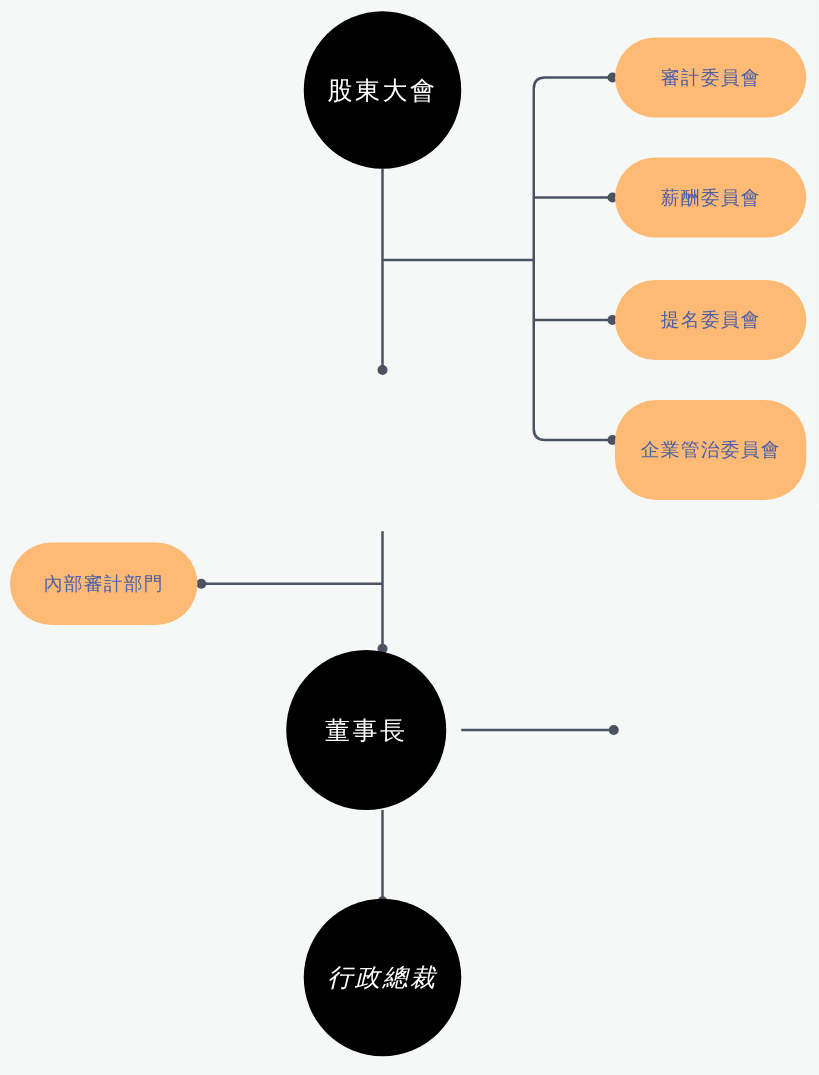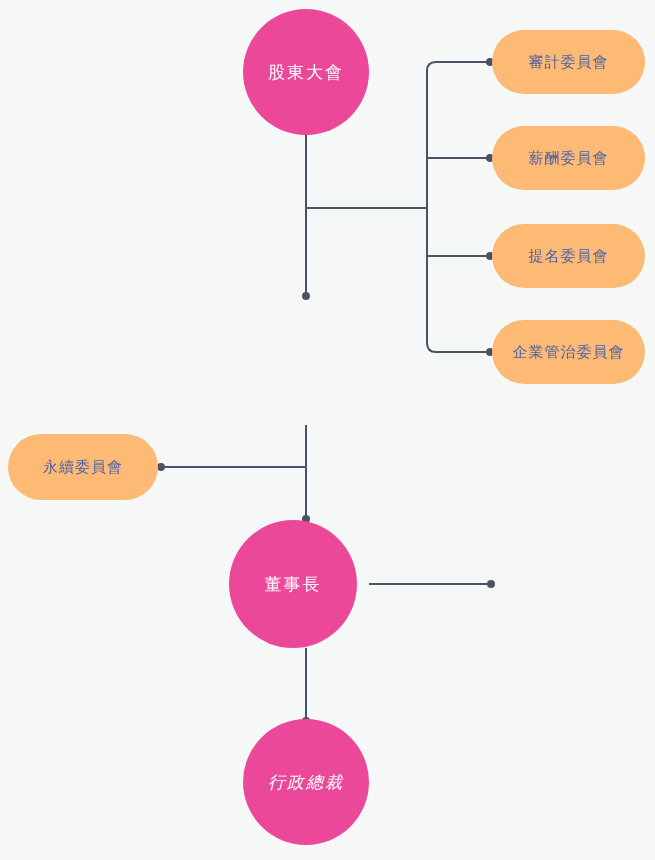--- a/index.html
+++ b/index.html
@@ -12,26 +12,26 @@
     overflow: hidden;
   }
   .lines-layer {
     position: absolute;
     left: 0; top: 0;
     width: 655px; height: 860px;
   }
   .node {
     position: absolute;
     border-radius: 50%;
-    background: #ec4899;
+    background: #000000;
     display: flex;
     align-items: center;
     justify-content: center;
     color: #ffffff;
-    font-size: 17px;
+    font-size: 20px;
     letter-spacing: 2px;
     text-align: center;
   }
   .node.c1 { left: 243px; top: 9px;   width: 126px; height: 126px; }
   .node.c2 { left: 242px; top: 297px; width: 128px; height: 128px; }
   .node.c3 { left: 229px; top: 520px; width: 128px; height: 128px; }
   .node.c4 { left: 243px; top: 719px; width: 126px; height: 126px; font-style: italic; }
   .pill {
     position: absolute;
     background: #fdba74;
@@ -41,21 +41,21 @@
     justify-content: center;
     color: #4c5fa9;
     font-size: 15px;
     letter-spacing: 1px;
     text-align: center;
     white-space: nowrap;
   }
   .pill.r1 { left: 492px; top: 30px;  width: 153px; height: 64px; }
   .pill.r2 { left: 492px; top: 126px; width: 153px; height: 64px; }
   .pill.r3 { left: 492px; top: 224px; width: 153px; height: 64px; }
-  .pill.r4 { left: 492px; top: 320px; width: 153px; height: 64px; }
+  .pill.r4 { left: 492px; top: 320px; width: 153px; height: 80px; }
   .pill.r5 { left: 492px; top: 552px; width: 153px; height: 64px; }
   .pill.l1 { left: 8px;   top: 434px; width: 150px; height: 66px; }
 </style>
 </head>
 <body>
 
 <div class="canvas">
 
   <svg class="lines-layer" viewBox="0 0 655 860" xmlns="http://www.w3.org/2000/svg">
     <g fill="none" stroke="#4a5362" stroke-width="2">
@@ -98,16 +98,16 @@
   <div class="pill r2">
     <span>薪酬委員會</span>
   </div>
   <div class="pill r3">
     <span>提名委員會</span>
   </div>
   <div class="pill r4">
     <span>企業管治委員會</span>
   </div>
   <div class="pill l1">
-    <span>永續委員會</span>
+    <span>內部審計部門</span>
   </div>
 
 </div>
 
 </body></html>

